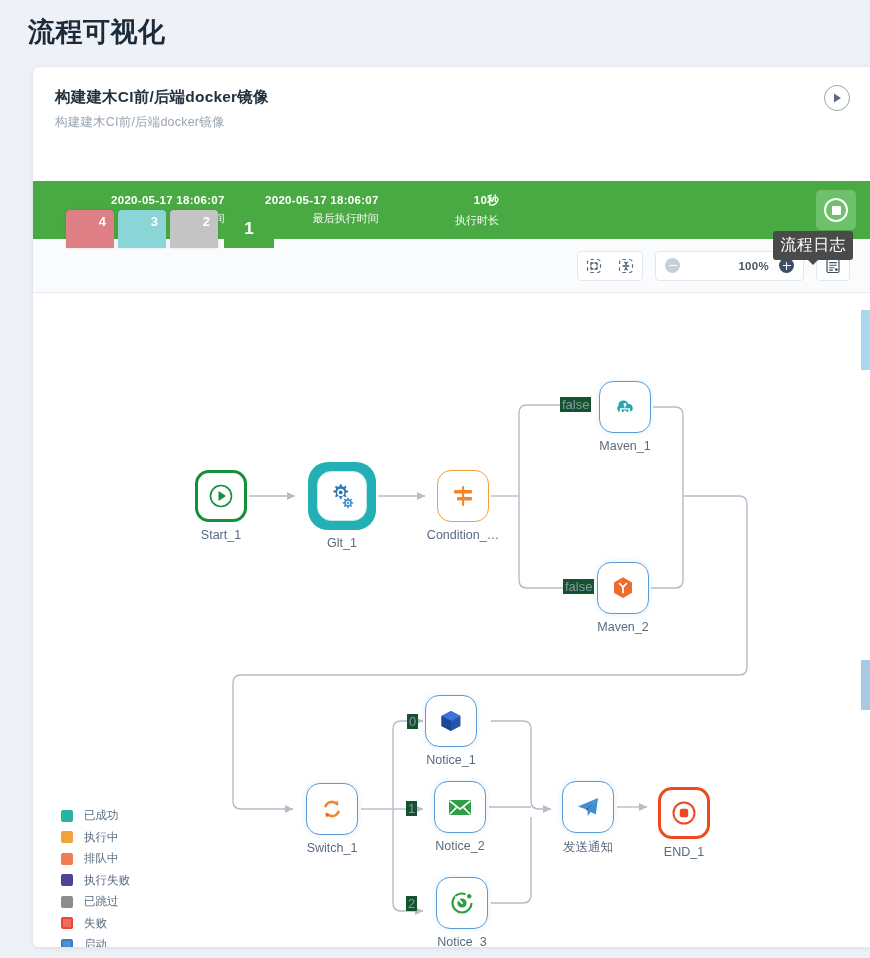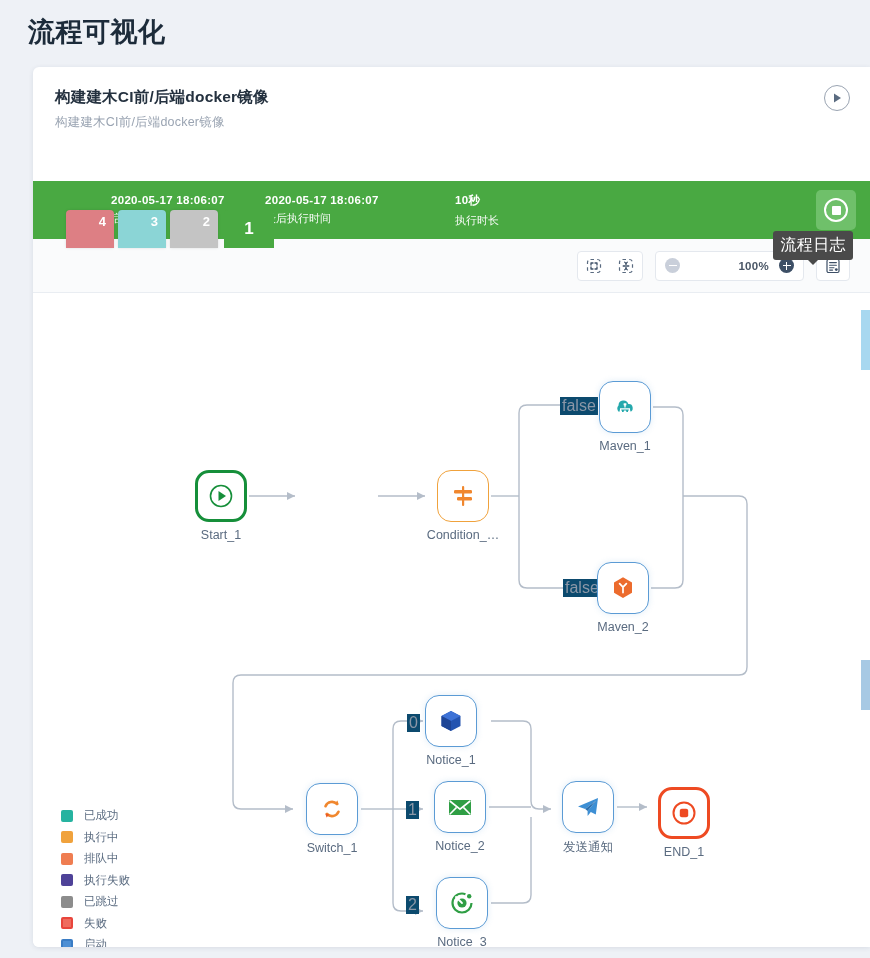--- a/index.html
+++ b/index.html
@@ -63,21 +63,21 @@
     padding: 0; font-size: 17px; margin-left: 2px;
     border-radius: 4px 4px 0 0; box-shadow: none;
   }
 
   
   .status-strip {
     position: absolute; left: 0; top: 114px;
     width: 837px; height: 58px;
     background: #49a942;
     display: flex; align-items: center;
-    color: #fff; z-index: 3;
+    color: #fff; z-index: 3; text-align: right;
   }
   .stat { position: absolute; }
   .stat .v { font-size: 11.5px; font-weight: 700; letter-spacing: .3px; }
   .stat .k { font-size: 11px; margin-top: 5px; opacity: .95; }
   .stat-1 { left: 78px; }
   .stat-2 { left: 232px; }
   .stat-3 { left: 422px; }
 
   .stop-btn {
     position: absolute; right: 14px; top: 9px;
@@ -159,22 +159,22 @@
     background:#22b0b5; display:flex; align-items:center; justify-content:center;
   }
   .node.teal-ring .inner {
     width:50px; height:50px; border-radius:14px; background:#fff;
     border:1.6px solid #bfe9ea; display:flex; align-items:center; justify-content:center;
   }
   .node.teal-ring .lbl { top:74px; }
 
   
   .elabel {
-    position:absolute; font-size:16px; color:#8b97a7;
-    background:#0c4a6e; padding:0 2px; white-space:nowrap;
+    position:absolute; font-size:13px; color:#8b97a7;
+    background:#14532d; padding:0 2px; white-space:nowrap;
   }
 
   
   .legend { position:absolute; left:28px; top:512px; }
   .lg-row { display:flex; align-items:center; height:21.5px; }
   .sw { width:12px; height:12px; border-radius:2px; margin-right:11px; flex:none; }
   .sw.outline { border:2px solid; background:#fff; }
   .lg-txt { font-size:11.5px; color:#5a6b80; }
 
   
@@ -318,20 +318,37 @@
       <div class="node green" style="left:162px;top:177px">
         <div class="box">
           <svg width="26" height="26" viewBox="0 0 26 26">
             <circle cx="13" cy="13" r="10.5" fill="none" stroke="#168f3a" stroke-width="1.6"></circle>
             <path d="M10.5 8 L18 13 L10.5 18 Z" fill="#168f3a"></path>
           </svg>
         </div>
         <div class="lbl">Start_1</div>
       </div>
 
+      <div class="node teal-ring" style="left:275px;top:169px">
+        <div class="ring">
+          <div class="inner">
+            <svg width="30" height="30" viewBox="0 0 30 30">
+              <g fill="#2e74b5">
+                <path d="M13 3.2l1.5.0.5 2.1 1.6.7 1.8-1.2 1.1 1.1-1.2 1.8.7 1.6 2.1.5v1.5l-2.1.5-.7 1.6 1.2 1.8-1.1 1.1-1.8-1.2-1.6.7-.5 2.1H13l-.5-2.1-1.6-.7-1.8 1.2-1.1-1.1 1.2-1.8-.7-1.6-2.1-.5v-1.5l2.1-.5.7-1.6-1.2-1.8 1.1-1.1 1.8 1.2 1.6-.7z"></path>
+                <circle cx="13.7" cy="11.4" r="3.6" fill="#fff"></circle>
+                <circle cx="13.7" cy="11.4" r="1.9" fill="#2e74b5"></circle>
+                <path d="M20.4 16.6l1.1.0.35 1.5 1.15.5 1.3-.85.8.8-.85 1.3.5 1.15 1.5.35v1.1l-1.5.35-.5 1.15.85 1.3-.8.8-1.3-.85-1.15.5-.35 1.5h-1.1l-.35-1.5-1.15-.5-1.3.85-.8-.8.85-1.3-.5-1.15-1.5-.35v-1.1l1.5-.35.5-1.15-.85-1.3.8-.8 1.3.85 1.15-.5z" fill="#3d8fd4"></path>
+                <circle cx="21" cy="22" r="2.2" fill="#fff"></circle>
+                <circle cx="21" cy="22" r="1.15" fill="#3d8fd4"></circle>
+              </g>
+            </svg>
+          </div>
+        </div>
+        <div class="lbl">Glt_1</div>
+      </div>
 
       <div class="node orange" style="left:404px;top:177px">
         <div class="box">
           <svg width="26" height="26" viewBox="0 0 26 26">
             <g fill="#f0872e">
               <rect x="12" y="3" width="2.2" height="20" rx="1"></rect>
               <rect x="4" y="7" width="18" height="3.4" rx="1.2"></rect>
               <rect x="7" y="14" width="15" height="3.4" rx="1.2"></rect>
             </g>
           </svg>

